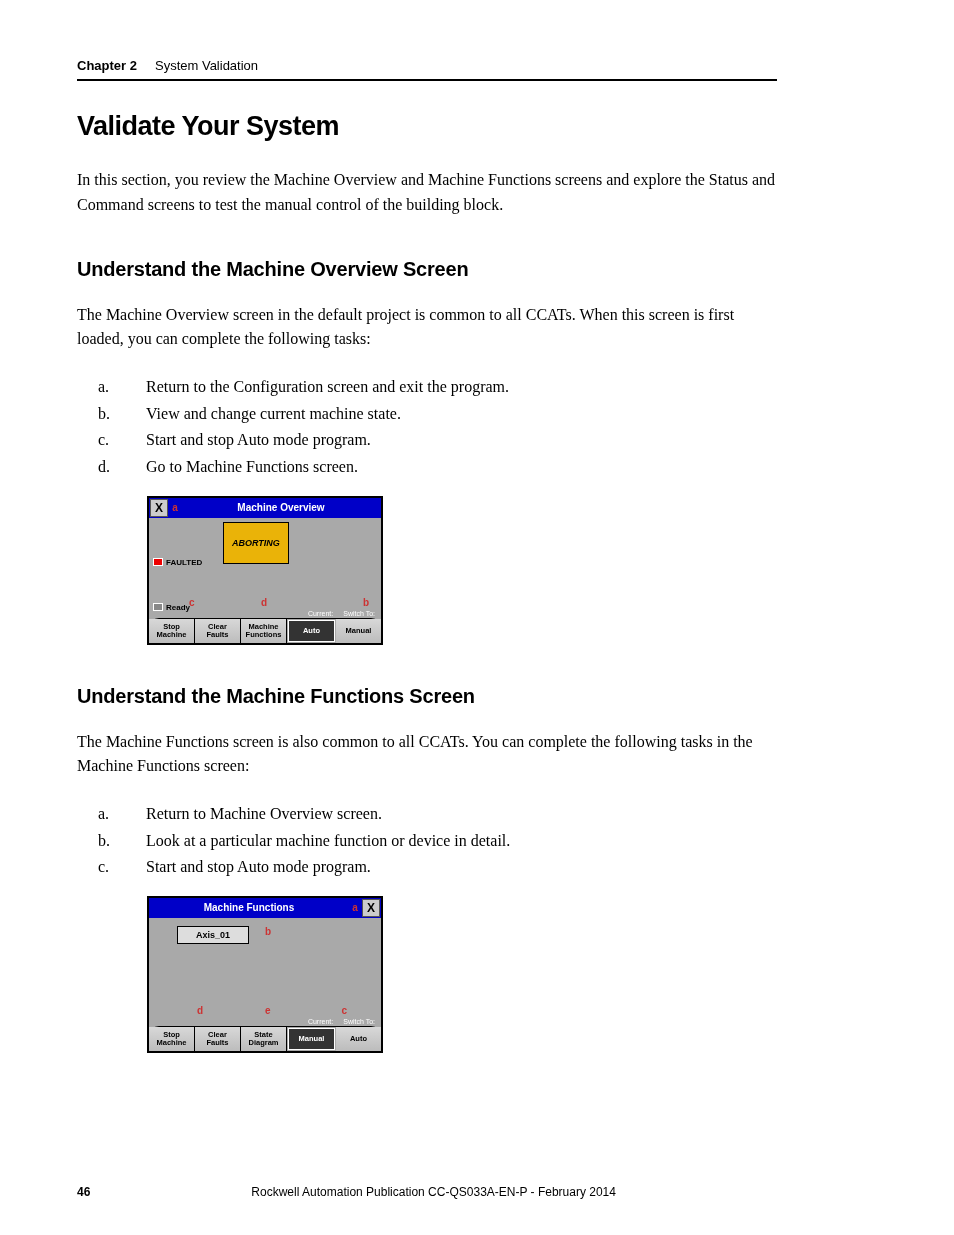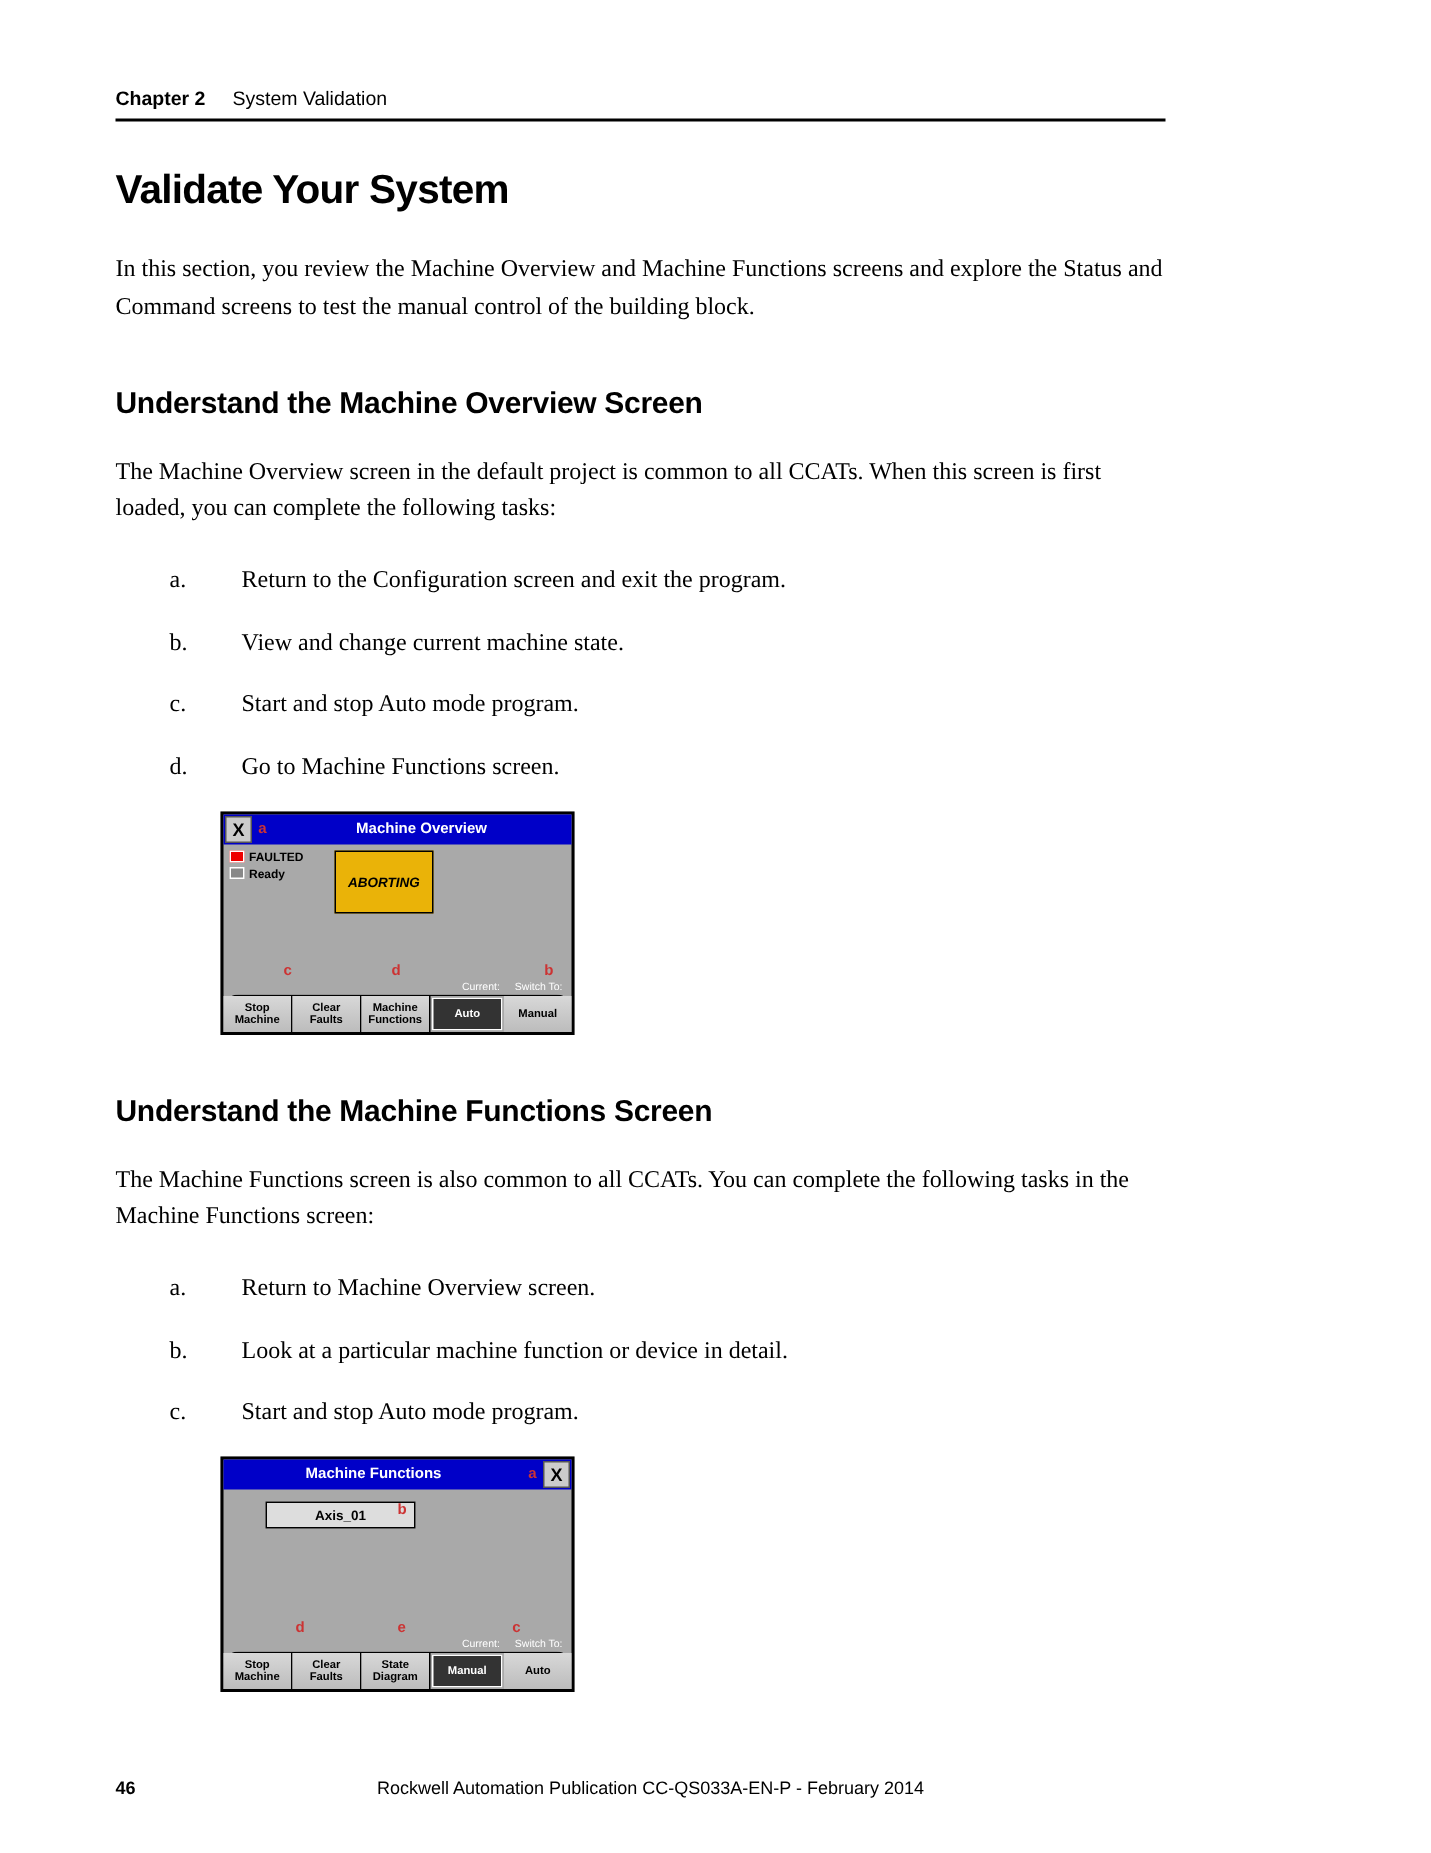--- a/index.html
+++ b/index.html
@@ -53,21 +53,21 @@
     margin: 40px 0 22px 0;
   }
   ol.lettered {
     list-style: none;
     margin: 0 0 16px 0;
     padding: 0 0 0 44px;
   }
   ol.lettered li {
     font-size: 16px;
     line-height: 1.6;
-    margin: 16px;
+    margin: 1px;
     text-indent: -24px;
     padding-left: 24px;
   }
   ol.lettered li .marker { display: inline-block; width: 24px; }
 
   
   .hmi {
     border: 2px solid #000;
     width: 232px;
     background: #a9a9a9;
@@ -108,20 +108,21 @@
   .hmi .body-area {
     height: 92px;
     position: relative;
     padding: 4px;
     box-sizing: border-box;
   }
   .hmi .flag {
     display: flex; align-items: center;
     font-size: 8px; font-weight: 700;
     margin-bottom: 2px;
+    margin-top: 36px;
   }
   .hmi .flag .sq {
     width: 10px; height: 8px;
     border: 1px solid #fff;
     margin-right: 3px;
     box-sizing: border-box;
   }
   .hmi .flag.red .sq { background: #e00; }
   .hmi .aborting {
     position: absolute;
@@ -133,21 +134,21 @@
     font-weight: 700;
     border: 1px solid #000;
   }
   .hmi .axis {
     display: inline-block;
     margin: 4px 0 0 24px;
     background: #ddd;
     border: 1px solid #000;
     font-size: 9px;
     font-weight: 700;
-    padding: 3px 32px;
+    padding: 3px 18px;
   }
   .hmi .body-area .hint {
     position: absolute;
     color: #c33;
     font-size: 10px;
     font-weight: 700;
   }
   .hmi .labels-row {
     display: flex;
     font-size: 7px;

